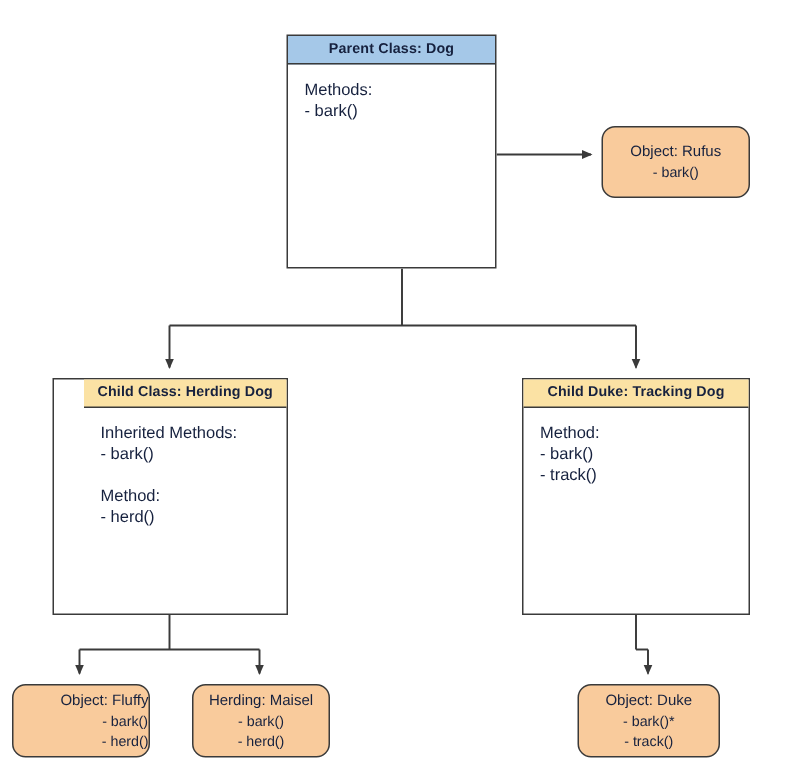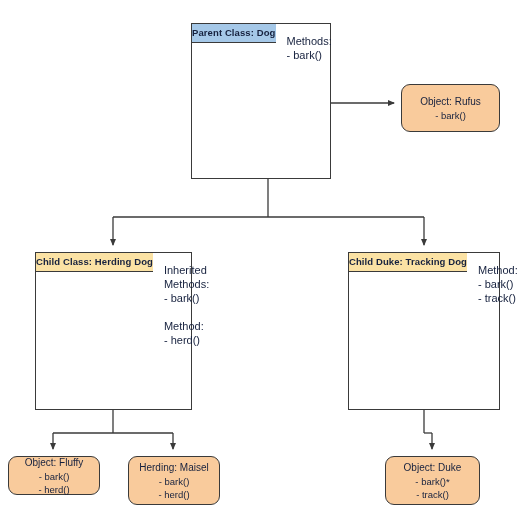--- a/index.html
+++ b/index.html
@@ -16,21 +16,21 @@
     font-family: "Liberation Sans", "DejaVu Sans", sans-serif;
     color: #1a1a2e;
   }
   
   .class-box {
     position: absolute;
     box-sizing: border-box;
     border: 1px solid #3a3a3a;
     background: #ffffff;
     display: flex;
-    flex-direction: row;
+    flex-direction: column;
   }
   .class-header {
     box-sizing: border-box;
     width: 100%;
     text-align: center;
     font-size: 9.5px;
     font-weight: bold;
     letter-spacing: 0.1px;
     line-height: 18px;
     height: 19px;
@@ -119,42 +119,42 @@
       <path d="M424,433 L432,433" stroke="#3a3a3a" stroke-width="1.3" fill="none"></path>
     </g>
   </svg>
 
   <div class="class-box" style="left:191px; top:23px; width:140px; height:156px;">
     <div class="class-header header-blue">Parent Class: Dog</div>
     <div class="class-body">Methods:
 - bark()</div>
   </div>
 
-  <div class="class-box" style="left:35px; top:252px; width:157px; height:158px;">
+  <div class="class-box" style="left:35px; top:252px; width:157px; height:158px;padding-left:20px;">
     <div class="class-header header-yellow">Child Class: Herding Dog</div>
     <div class="class-body">Inherited Methods:
 - bark()
 
 Method:
 - herd()</div>
   </div>
 
   <div class="class-box" style="left:348px; top:252px; width:152px; height:158px;">
     <div class="class-header header-yellow">Child Duke: Tracking Dog</div>
     <div class="class-body">Method:
 - bark()
 - track()</div>
   </div>
 
   <div class="object-box" style="left:401px; top:84px; width:99px; height:48px;">
     <div class="object-title">Object: Rufus</div>
     <div class="object-lines">- bark()</div>
   </div>
 
-  <div class="object-box" style="left:8px; top:456px; width:92px; height:39px;">
+  <div class="object-box" style="left:8px; top:456px; width:92px; height:49px;align-items:flex-end;">
     <div class="object-title">Object: Fluffy</div>
     <div class="object-lines">- bark()
 - herd()</div>
   </div>
 
   <div class="object-box" style="left:128px; top:456px; width:92px; height:49px;">
     <div class="object-title">Herding: Maisel</div>
     <div class="object-lines">- bark()
 - herd()</div>
   </div>

